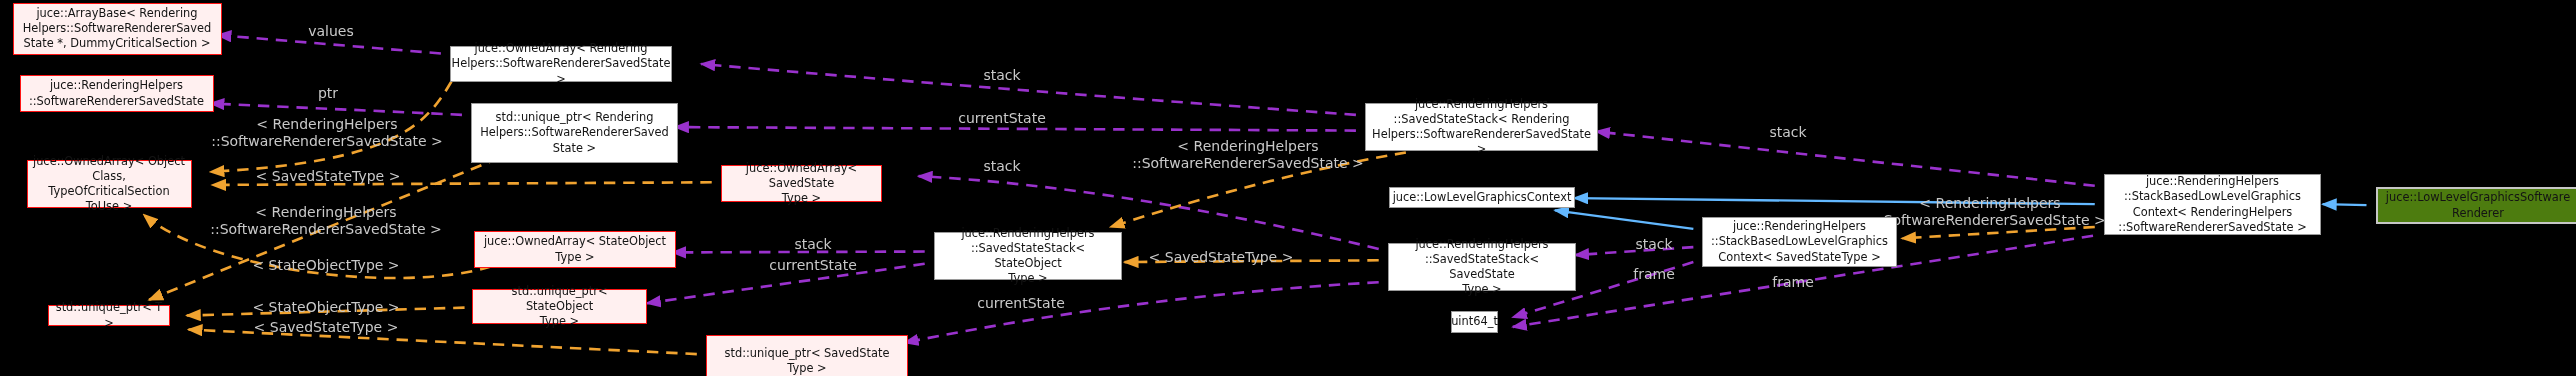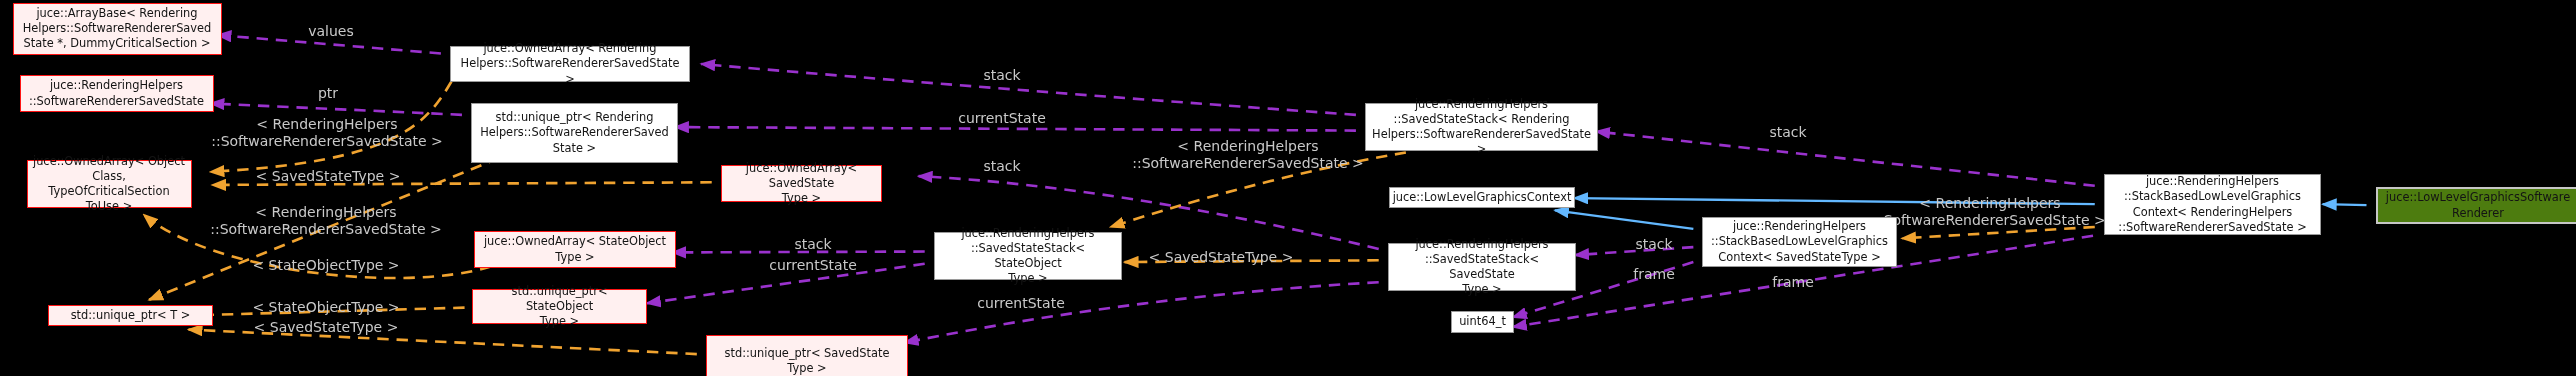--- a/index.html
+++ b/index.html
@@ -78,23 +78,23 @@
 Helpers::SoftwareRendererSaved
 State *, DummyCriticalSection &gt;</div>
 
   <div class="node tmpl" style="left:10.5px;top:75px;width:194px;height:37px">juce::RenderingHelpers
 ::SoftwareRendererSavedState</div>
 
   <div class="node tmpl" style="left:17.5px;top:160px;width:165px;height:48px">juce::OwnedArray&lt; Object
 Class, TypeOfCriticalSection
 ToUse &gt;</div>
 
-  <div class="node tmpl" style="left:39px;top:305px;width:165px;height:21px">std::unique_ptr&lt; T &gt;</div>
+  <div class="node tmpl" style="left:39px;top:305px;width:122px;height:21px">std::unique_ptr&lt; T &gt;</div>
 
-  <div class="node inst" style="left:441px;top:46px;width:240px;height:36px">juce::OwnedArray&lt; Rendering
+  <div class="node inst" style="left:441px;top:46px;width:222px;height:36px">juce::OwnedArray&lt; Rendering
 Helpers::SoftwareRendererSavedState &gt;</div>
 
   <div class="node inst" style="left:462px;top:103px;width:207px;height:60px">std::unique_ptr&lt; Rendering
 Helpers::SoftwareRendererSaved
 State &gt;</div>
 
   <div class="node tmpl" style="left:712px;top:165px;width:161px;height:37px">juce::OwnedArray&lt; SavedState
 Type &gt;</div>
 
   <div class="node tmpl" style="left:465px;top:231px;width:202px;height:37px">juce::OwnedArray&lt; StateObject
@@ -113,21 +113,21 @@
   <div class="node inst" style="left:1380px;top:187px;width:186px;height:21px">juce::LowLevelGraphicsContext</div>
 
   <div class="node inst" style="left:925px;top:232px;width:188px;height:48px">juce::RenderingHelpers
 ::SavedStateStack&lt; StateObject
 Type &gt;</div>
 
   <div class="node inst" style="left:1379px;top:243px;width:188px;height:48px">juce::RenderingHelpers
 ::SavedStateStack&lt; SavedState
 Type &gt;</div>
 
-  <div class="node inst" style="left:1442px;top:311px;width:63px;height:22px">uint64_t</div>
+  <div class="node inst" style="left:1442px;top:311px;width:47px;height:22px">uint64_t</div>
 
   <div class="node inst" style="left:1693px;top:217px;width:195px;height:50px">juce::RenderingHelpers
 ::StackBasedLowLevelGraphics
 Context&lt; SavedStateType &gt;</div>
 
   <div class="node inst" style="left:2095px;top:174px;width:217px;height:61px">juce::RenderingHelpers
 ::StackBasedLowLevelGraphics
 Context&lt; RenderingHelpers
 ::SoftwareRendererSavedState &gt;</div>
 

